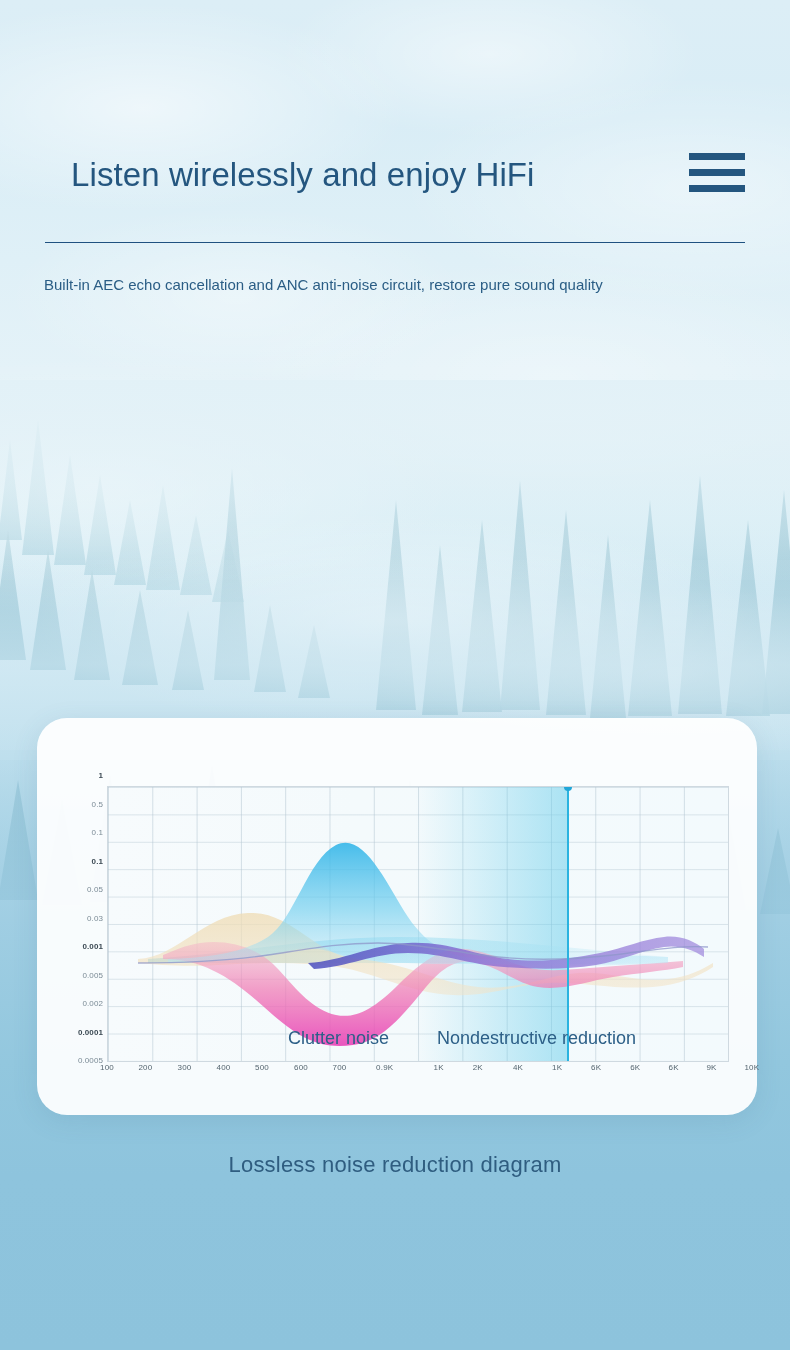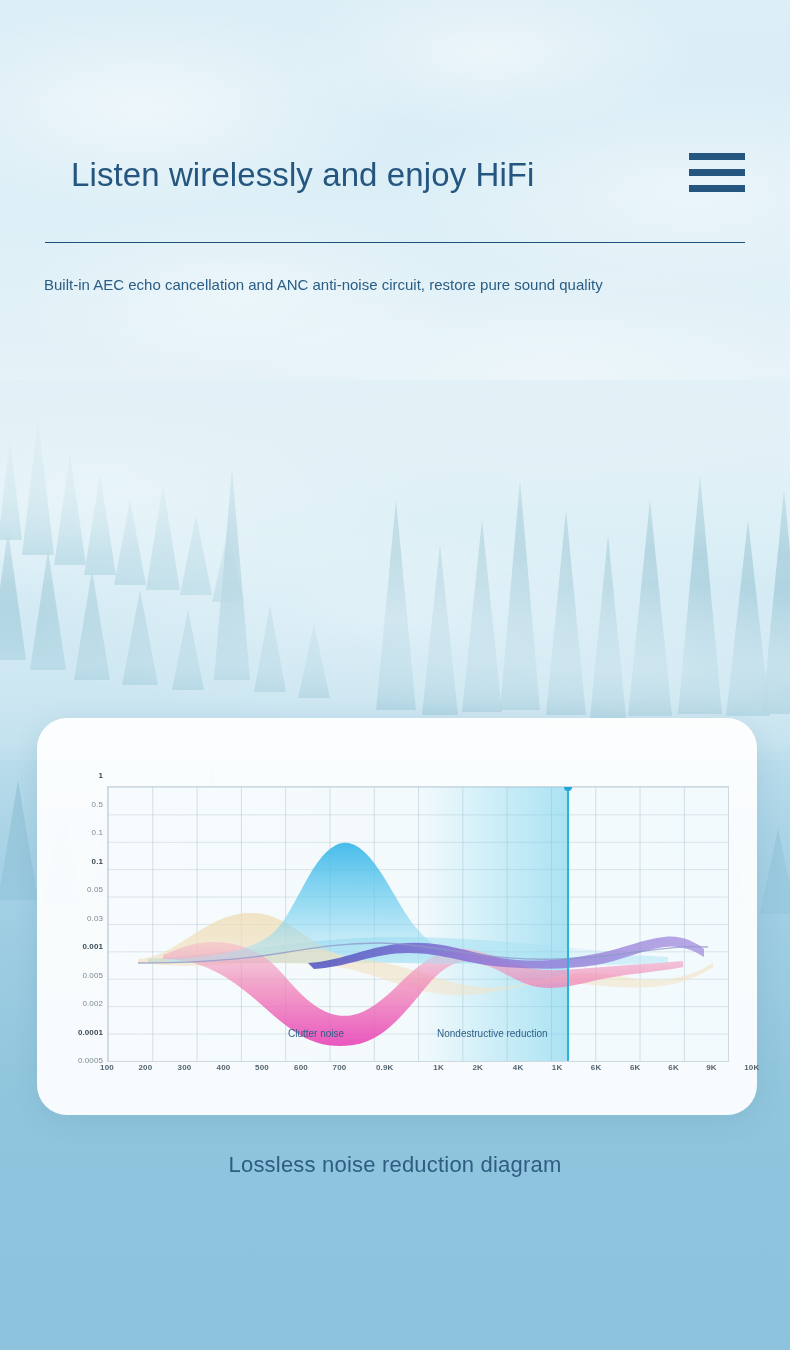--- a/index.html
+++ b/index.html
@@ -215,21 +215,21 @@
     top: 345px;
     width: 620px;
     height: 16px;
   }
   .x-tick {
     position: absolute;
     transform: translateX(-50%);
     font-size: 8px;
     color: #55656f;
     white-space: nowrap;
-    font-weight: 700;
+    font-weight: 400;
     letter-spacing: 0.2px;
   }
 
   
   .plot {
     position: absolute;
     left: 70px;
     top: 68px;
     width: 620px;
     height: 274px;
@@ -269,21 +269,21 @@
     background: #1fa6d8;
   }
   .plot .waves {
     position: absolute;
     inset: 0;
   }
   .plot .waves svg { display: block; width: 100%; height: 100%; }
 
   .plot-label {
     position: absolute;
-    font-size: 10px;
+    font-size: 18px;
     color: #2c5f87;
     white-space: nowrap;
   }
   .label-clutter { left: 288px; top: 1028px; }
   .label-nondest { left: 437px; top: 1028px; }
 
   .caption {
     position: absolute;
     left: 0; right: 0;
     top: 1152px;

